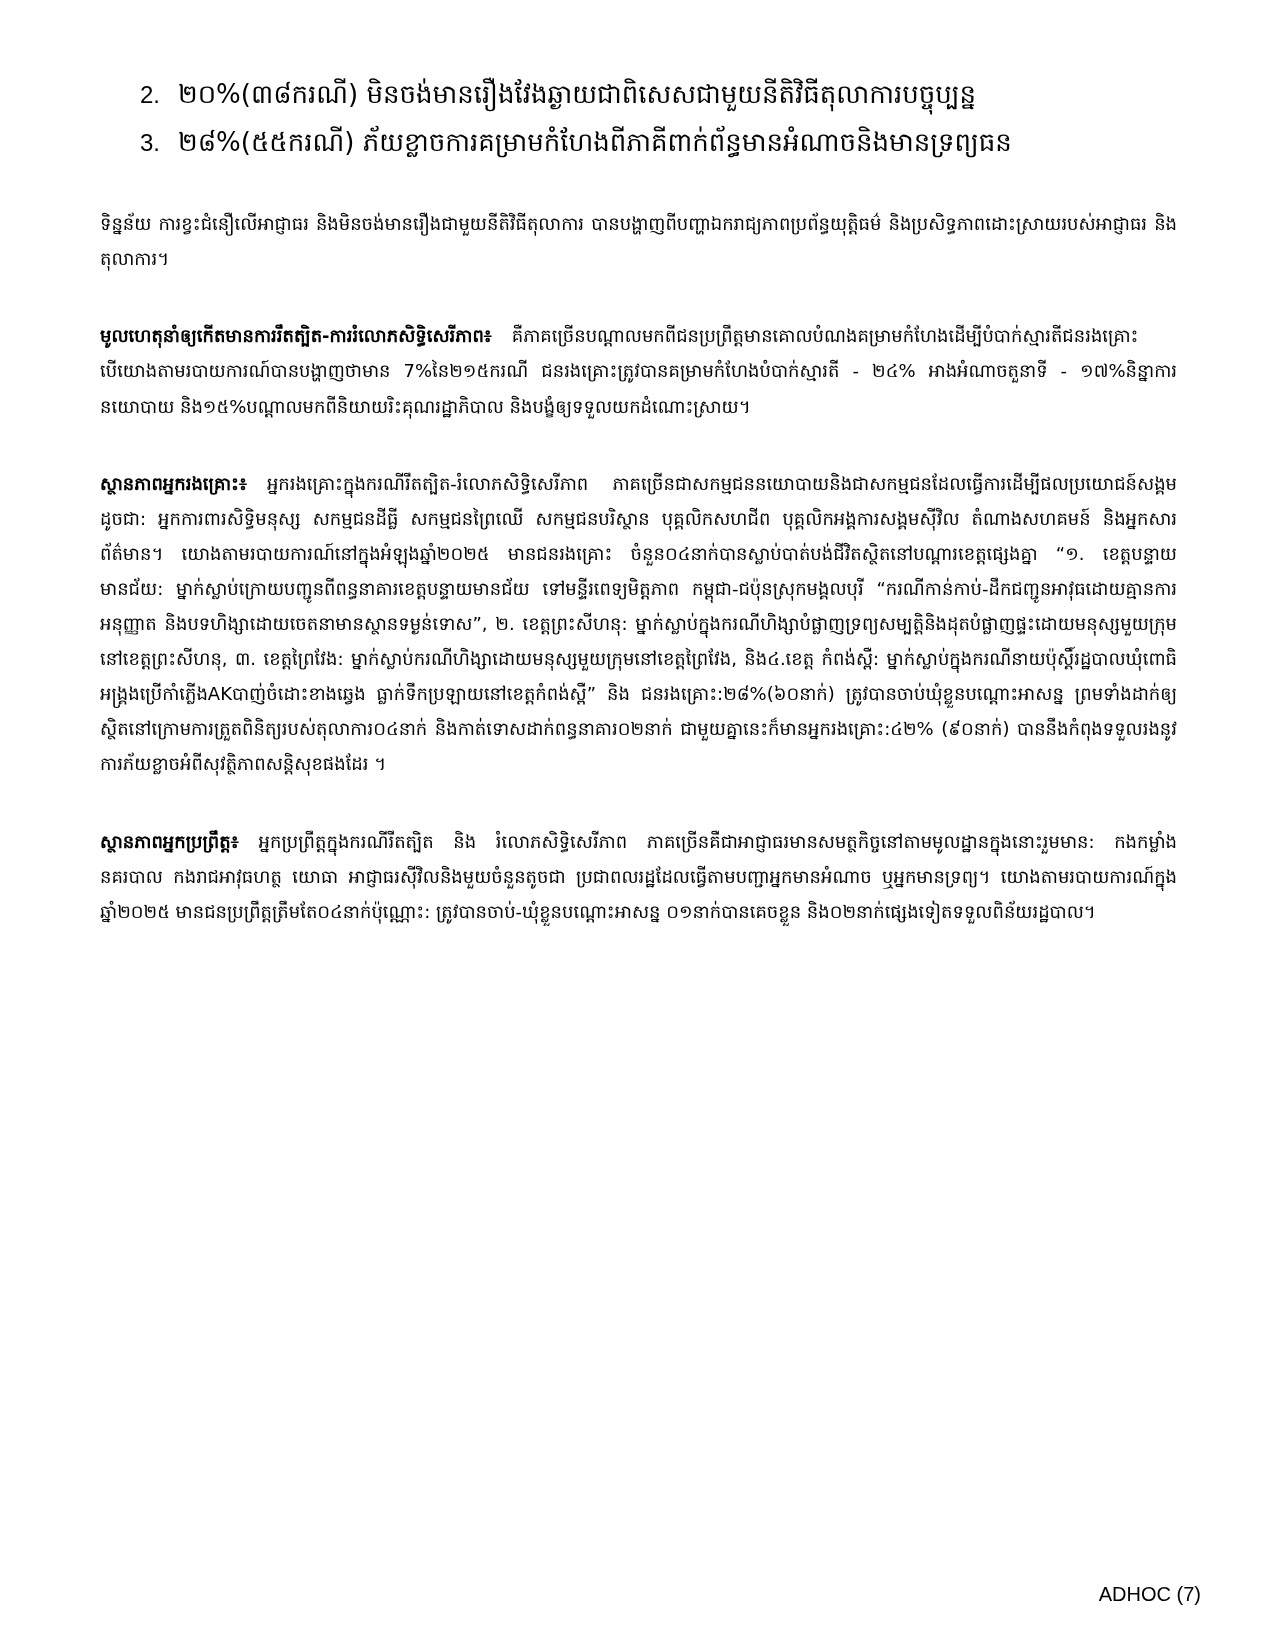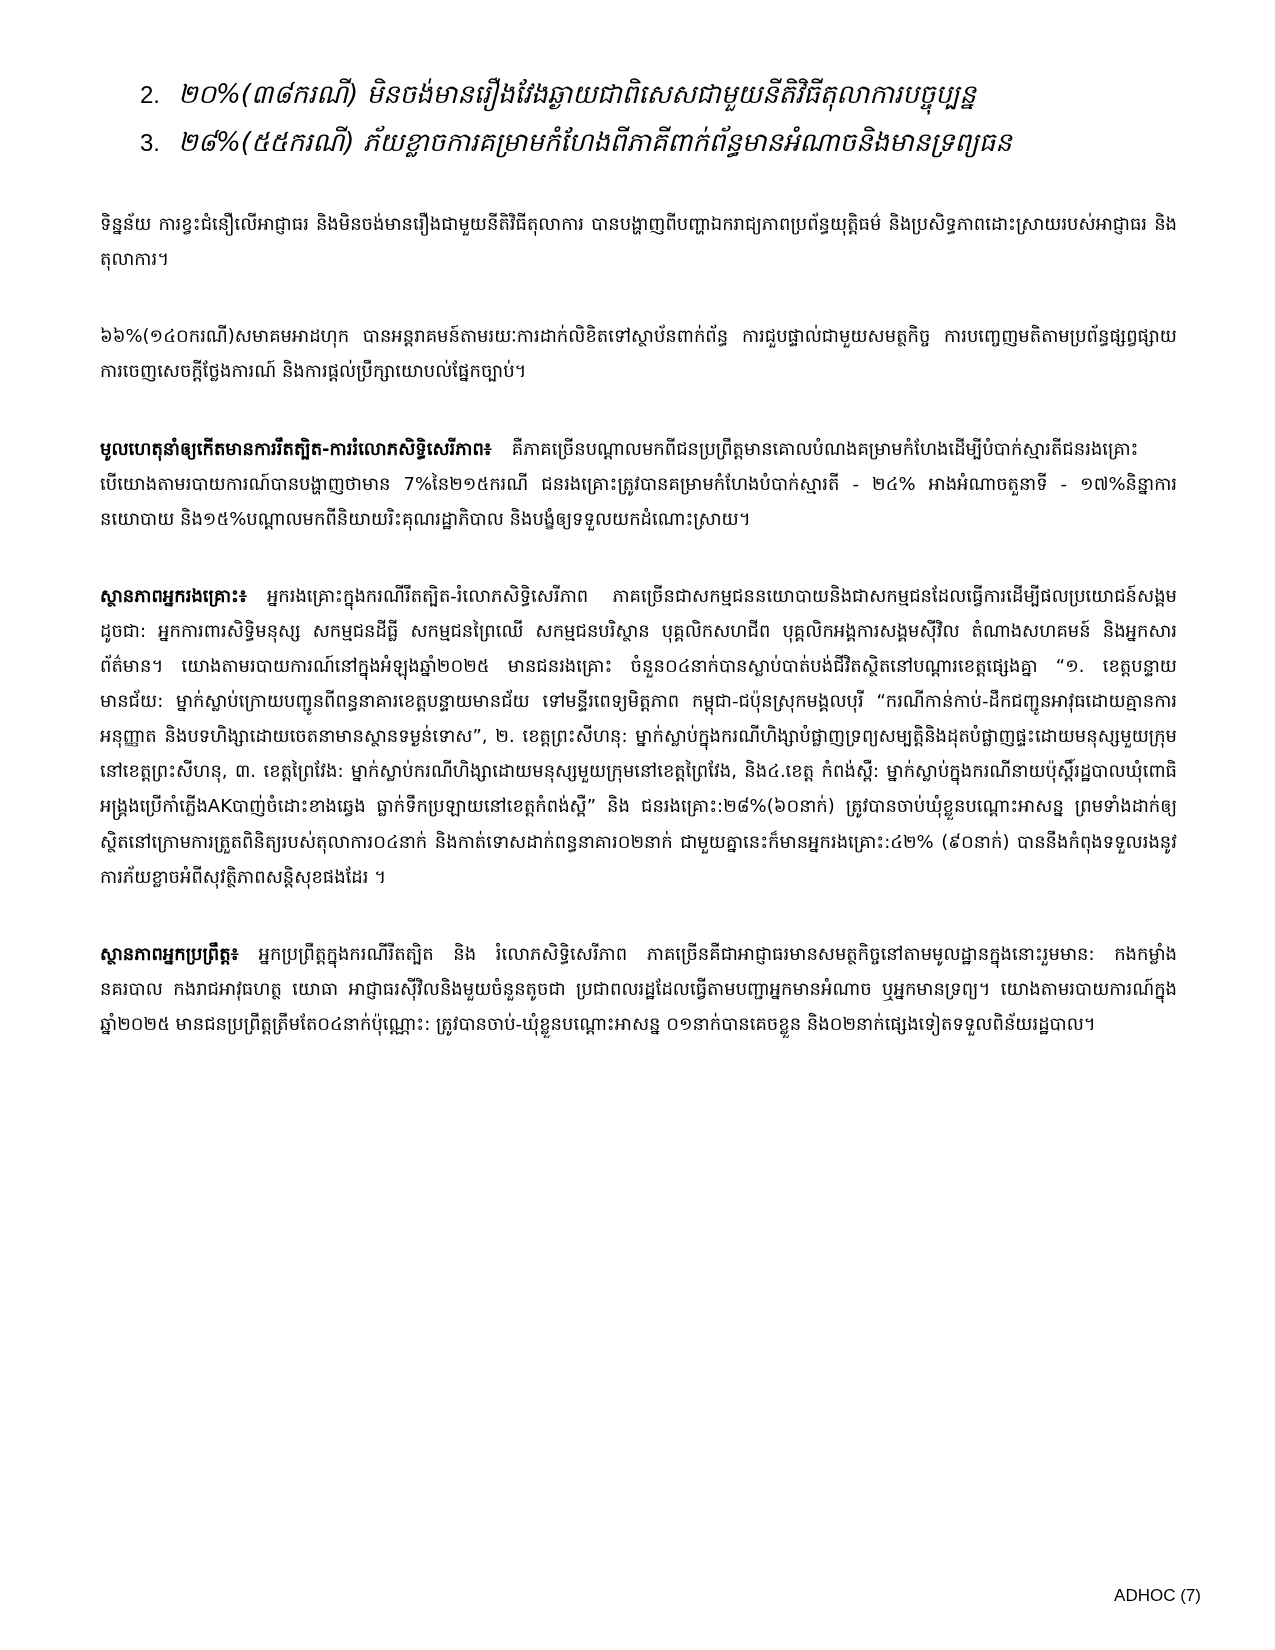--- a/index.html
+++ b/index.html
@@ -20,36 +20,36 @@
     display: flex;
     align-items: baseline;
     font-size: 26px;
     line-height: 1.85;
   }
   .doc-list-item .num {
     flex: 0 0 38px;
     font-family: "Liberation Sans", sans-serif;
     font-size: 24px;
   }
-  .doc-list-item .txt { flex: 1; font-style: italic; }
+  .doc-list-item .txt { flex: 1; }
   .para {
     margin: 0 0 42px 0;
     font-size: 18px;
     line-height: 1.95;
     text-align: justify;
     text-justify: inter-word;
   }
   .para-lead { font-weight: 700; }
   .para-lead:not(:empty) { margin-right: 20px; }
   .footer {
     position: absolute;
     right: 74px;
     bottom: 44px;
     font-family: "Liberation Sans", sans-serif;
-    font-size: 17px;
+    font-size: 20px;
     color: #000000;
   }
 </style>
 </head>
 <body>
 
 <div class="page">
 
   <div class="doc-list">
     <div class="doc-list-item">
@@ -59,23 +59,20 @@
     <div class="doc-list-item">
       <span class="num">3.</span>
       <span class="txt">២៨%(៥៥ករណី) ភ័យខ្លាចការគម្រាមកំហែងពីភាគីពាក់ព័ន្ធមានអំណាចនិងមានទ្រព្យធន</span>
     </div>
   </div>
 
   <p class="para">
     <span class="para-lead"></span><span>ទិន្នន័យ ការខ្វះជំនឿលើអាជ្ញាធរ និងមិនចង់មានរឿងជាមួយនីតិវិធីតុលាការ បានបង្ហាញពីបញ្ហាឯករាជ្យភាពប្រព័ន្ធយុត្តិធម៌ និងប្រសិទ្ធភាពដោះស្រាយរបស់អាជ្ញាធរ និងតុលាការ។</span>
   </p>
 
-  <p class="para">
-    <span class="para-lead"></span><span>៦៦%(១៤០ករណី)សមាគមអាដហុក បានអន្តរាគមន៍តាមរយៈការដាក់លិខិតទៅស្ថាប័នពាក់ព័ន្ធ ការជួបផ្ទាល់ជាមួយសមត្ថកិច្ច ការបញ្ចេញមតិតាមប្រព័ន្ធផ្សព្វផ្សាយ ការចេញសេចក្តីថ្លែងការណ៍ និងការផ្តល់ប្រឹក្សាយោបល់ផ្នែកច្បាប់។</span>
-  </p>
 
   <p class="para">
     <span class="para-lead">មូលហេតុនាំឲ្យកើតមានការរឹតត្បិត-ការរំលោភសិទ្ធិសេរីភាព៖</span><span>គឺភាគច្រើនបណ្តាលមកពីជនប្រព្រឹត្តមានគោលបំណងគម្រាមកំហែងដើម្បីបំបាក់ស្មារតីជនរងគ្រោះ បើយោងតាមរបាយការណ៍បានបង្ហាញថាមាន 7%នៃ២១៥ករណី ជនរងគ្រោះត្រូវបានគម្រាមកំហែងបំបាក់ស្មារតី - ២៤% អាងអំណាចតួនាទី - ១៧%និន្នាការនយោបាយ និង១៥%បណ្តាលមកពីនិយាយរិះគុណរដ្ឋាភិបាល និងបង្ខំឲ្យទទួលយកដំណោះស្រាយ។</span>
   </p>
 
   <p class="para">
     <span class="para-lead">ស្ថានភាពអ្នករងគ្រោះ៖</span><span>អ្នករងគ្រោះក្នុងករណីរឹតត្បិត-រំលោភសិទ្ធិសេរីភាព ភាគច្រើនជាសកម្មជននយោបាយនិងជាសកម្មជនដែលធ្វើការដើម្បីផលប្រយោជន៍សង្គមដូចជា: អ្នកការពារសិទ្ធិមនុស្ស សកម្មជនដីធ្លី សកម្មជនព្រៃឈើ សកម្មជនបរិស្ថាន បុគ្គលិកសហជីព បុគ្គលិកអង្គការសង្គមស៊ីវិល តំណាងសហគមន៍ និងអ្នកសារព័ត៌មាន។ យោងតាមរបាយការណ៍នៅក្នុងអំឡុងឆ្នាំ២០២៥ មានជនរងគ្រោះ ចំនួន០៤នាក់បានស្លាប់បាត់បង់ជីវិតស្ថិតនៅបណ្តារខេត្តផ្សេងគ្នា “១. ខេត្តបន្ទាយមានជ័យ: ម្នាក់ស្លាប់ក្រោយបញ្ជូនពីពន្ធនាគារខេត្តបន្ទាយមានជ័យ ទៅមន្ទីរពេទ្យមិត្តភាព កម្ពុជា-ជប៉ុនស្រុកមង្គលបុរី “ករណីកាន់កាប់-ដឹកជញ្ជូនអាវុធដោយគ្មានការអនុញ្ញាត និងបទហិង្សាដោយចេតនាមានស្ថានទម្ងន់ទោស”, ២. ខេត្តព្រះសីហនុ: ម្នាក់ស្លាប់ក្នុងករណីហិង្សាបំផ្លាញទ្រព្យសម្បត្តិនិងដុតបំផ្លាញផ្ទះដោយមនុស្សមួយក្រុមនៅខេត្តព្រះសីហនុ, ៣. ខេត្តព្រៃវែង: ម្នាក់ស្លាប់ករណីហិង្សាដោយមនុស្សមួយក្រុមនៅខេត្តព្រៃវែង, និង៤.ខេត្ត កំពង់ស្ពឺ: ម្នាក់ស្លាប់ក្នុងករណីនាយប៉ុស្តិ៍រដ្ឋបាលឃុំពោធិអង្រ្គងប្រើកាំភ្លើងAKបាញ់ចំដោះខាងឆ្វេង ធ្លាក់ទឹកប្រឡាយនៅខេត្តកំពង់ស្ពឺ” និង ជនរងគ្រោះ:២៨%(៦០នាក់) ត្រូវបានចាប់ឃុំខ្លួនបណ្តោះអាសន្ន ព្រមទាំងដាក់ឲ្យស្ថិតនៅក្រោមការត្រួតពិនិត្យរបស់តុលាការ០៤នាក់ និងកាត់ទោសដាក់ពន្ធនាគារ០២នាក់ ជាមួយគ្នានេះក៏មានអ្នករងគ្រោះ:៤២% (៩០នាក់) បាននឹងកំពុងទទួលរងនូវការភ័យខ្លាចអំពីសុវត្ថិភាពសន្តិសុខផងដែរ ។</span>
   </p>
 
   <p class="para">

